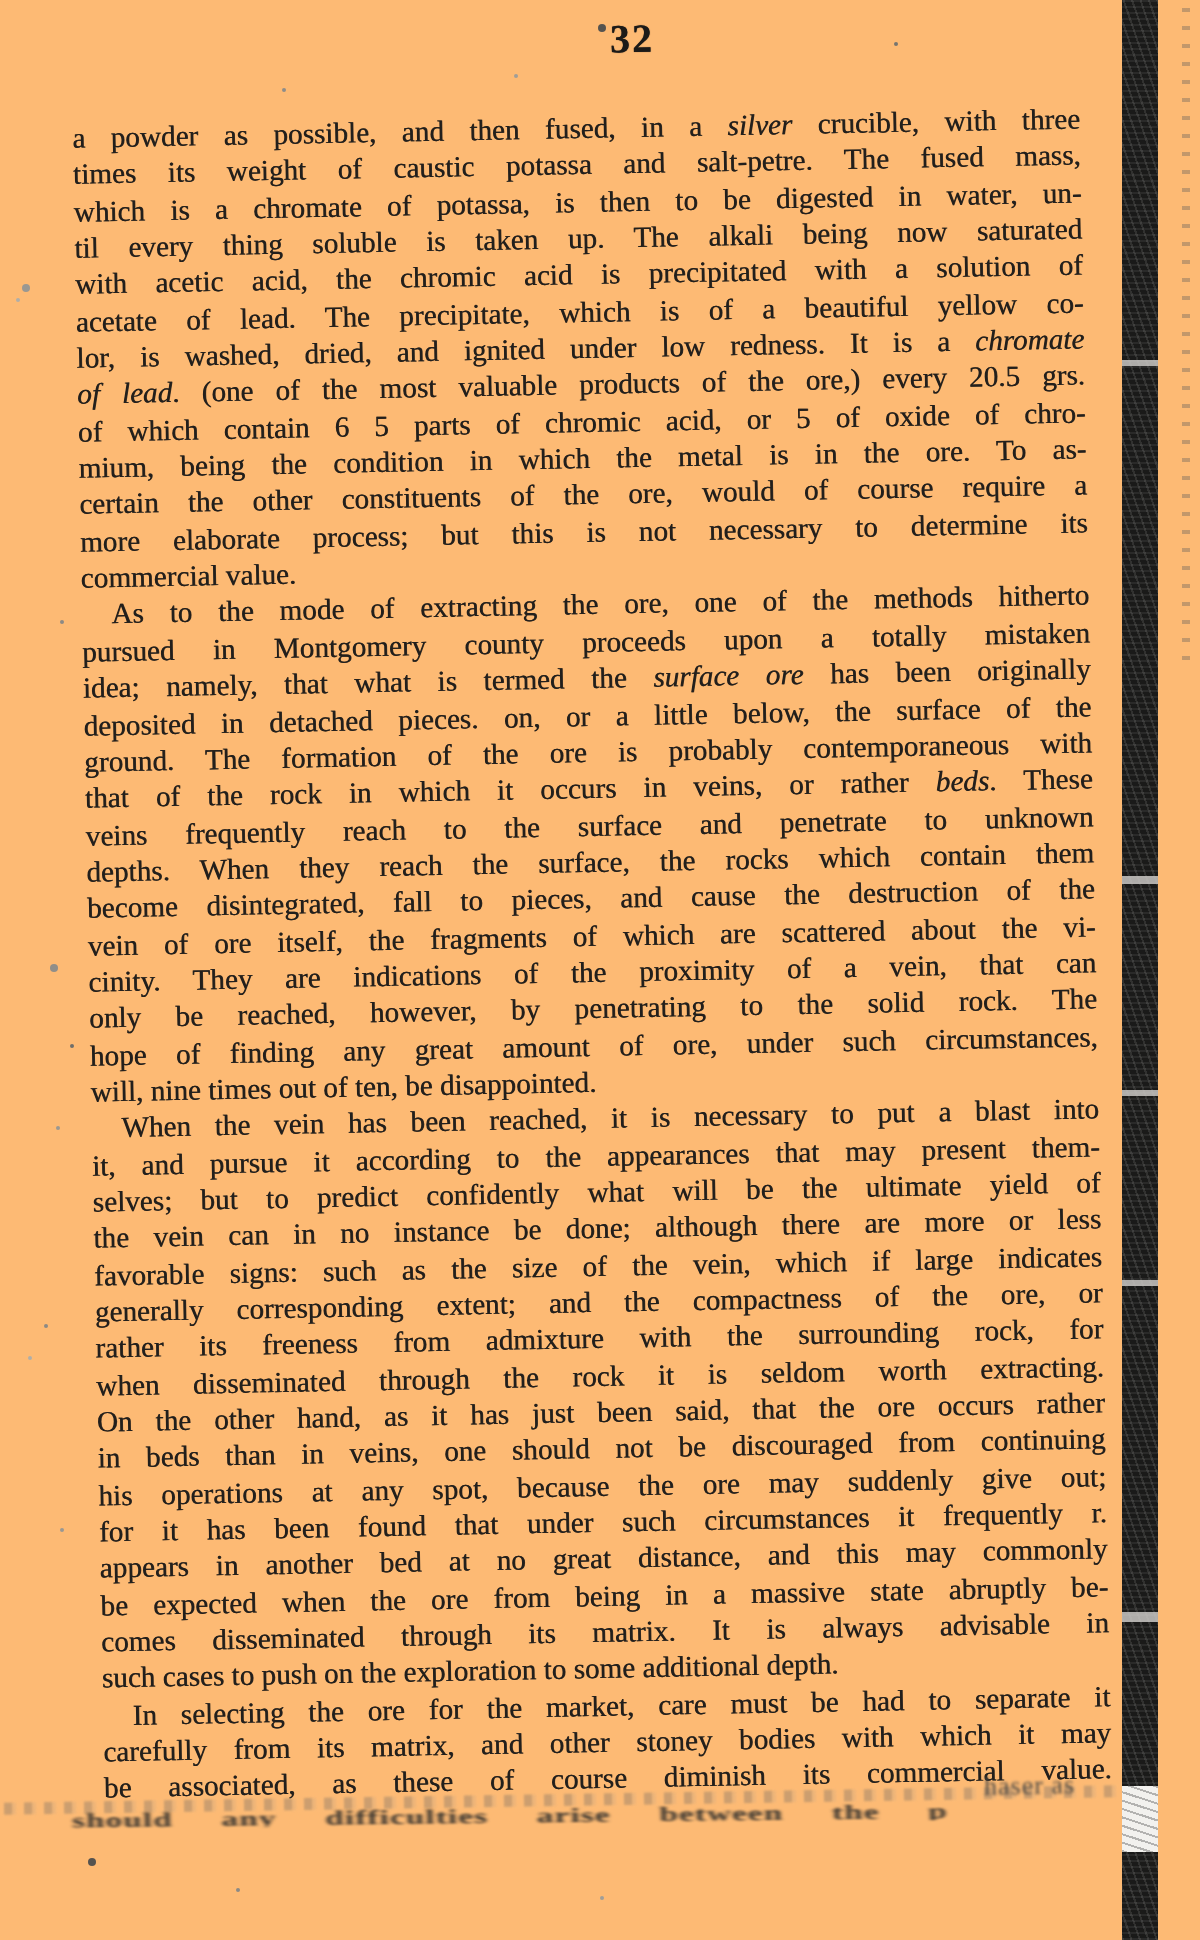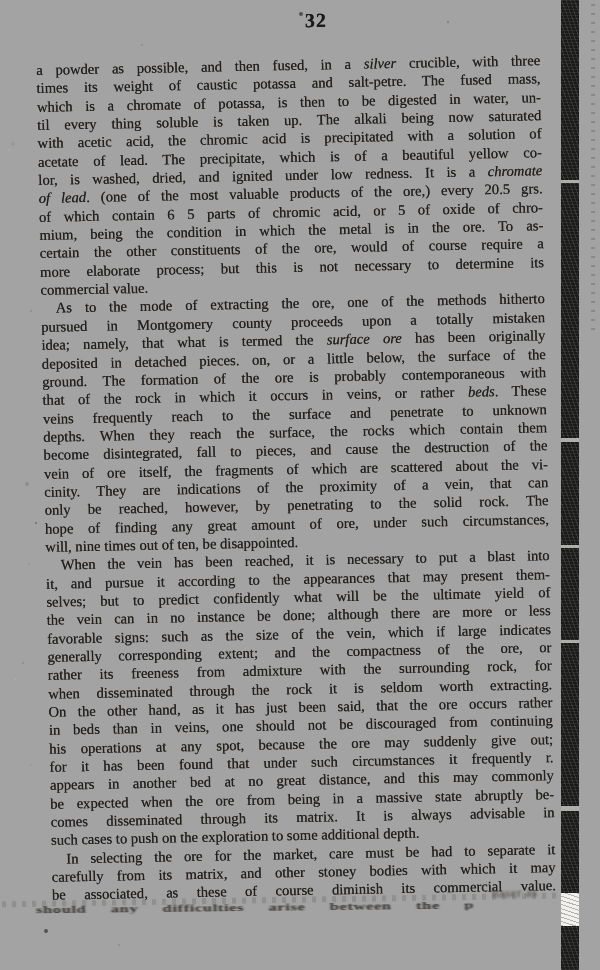--- a/index.html
+++ b/index.html
@@ -1,21 +1,21 @@
 <!DOCTYPE html>
 <html><head>
 <meta charset="utf-8">
 <style>
   html,body{margin:0;padding:0;}
   body{
     width:600px;height:970px;overflow:hidden;position:relative;
     background:#fcfcfa;
     font-family:"Liberation Serif","DejaVu Serif",serif;
   }
-  .page{position:absolute;inset:0;background:#a3a3a3;}
+  .page{position:absolute;inset:0;background:#fdba74;}
   
   .pagenum{
     position:absolute;left:286px;top:9px;width:60px;text-align:center;
     font-weight:700;font-size:20px;letter-spacing:1px;color:#1c1a18;
     transform:rotate(-1deg);
     text-shadow:0 0 .4px rgba(20,20,20,.9);
   }
   
   .textblock{
     position:absolute;left:44px;top:56px;width:504px;

